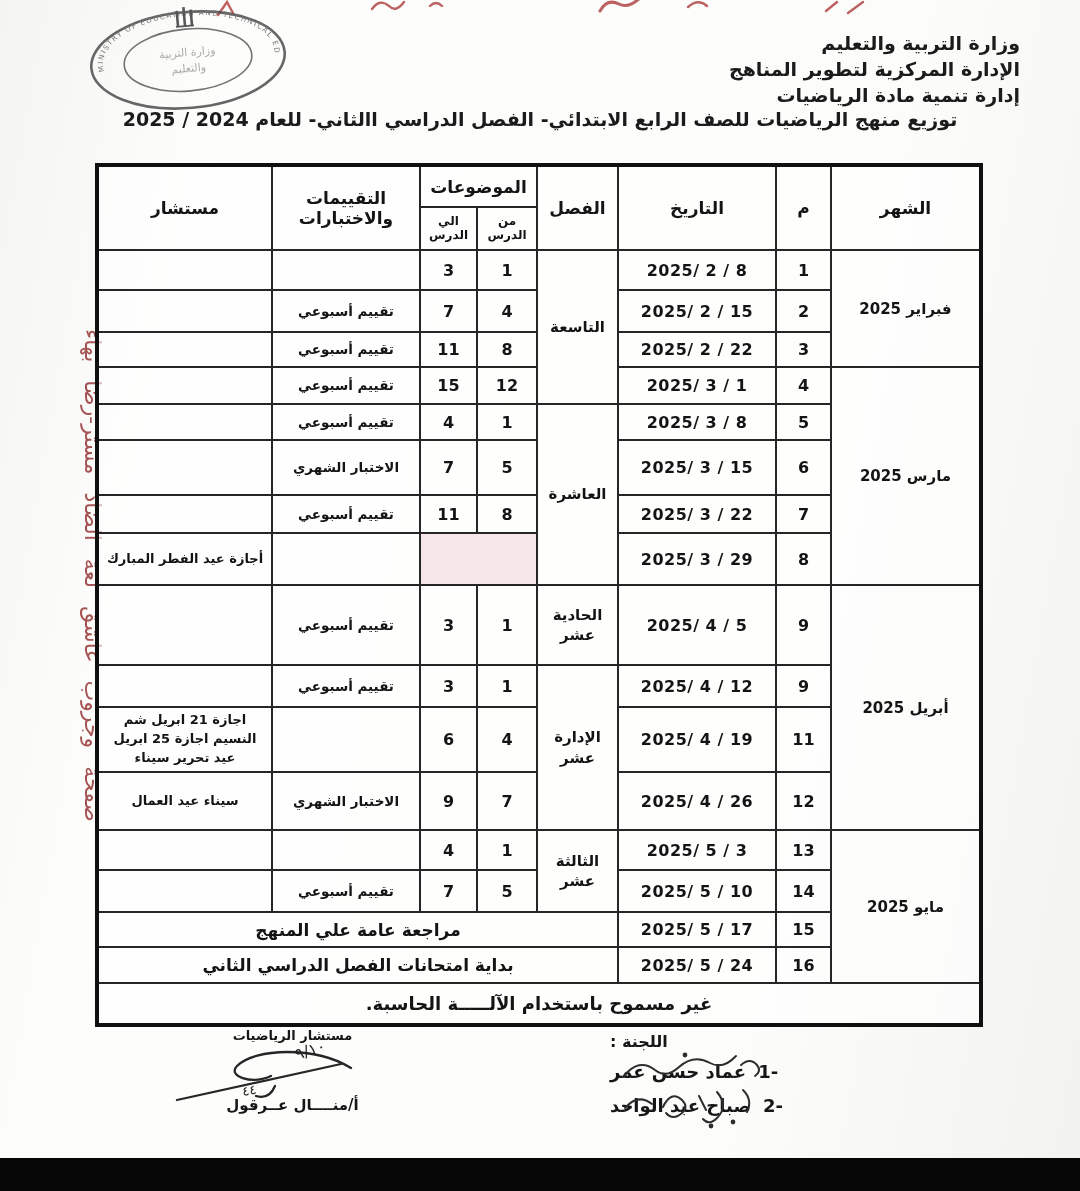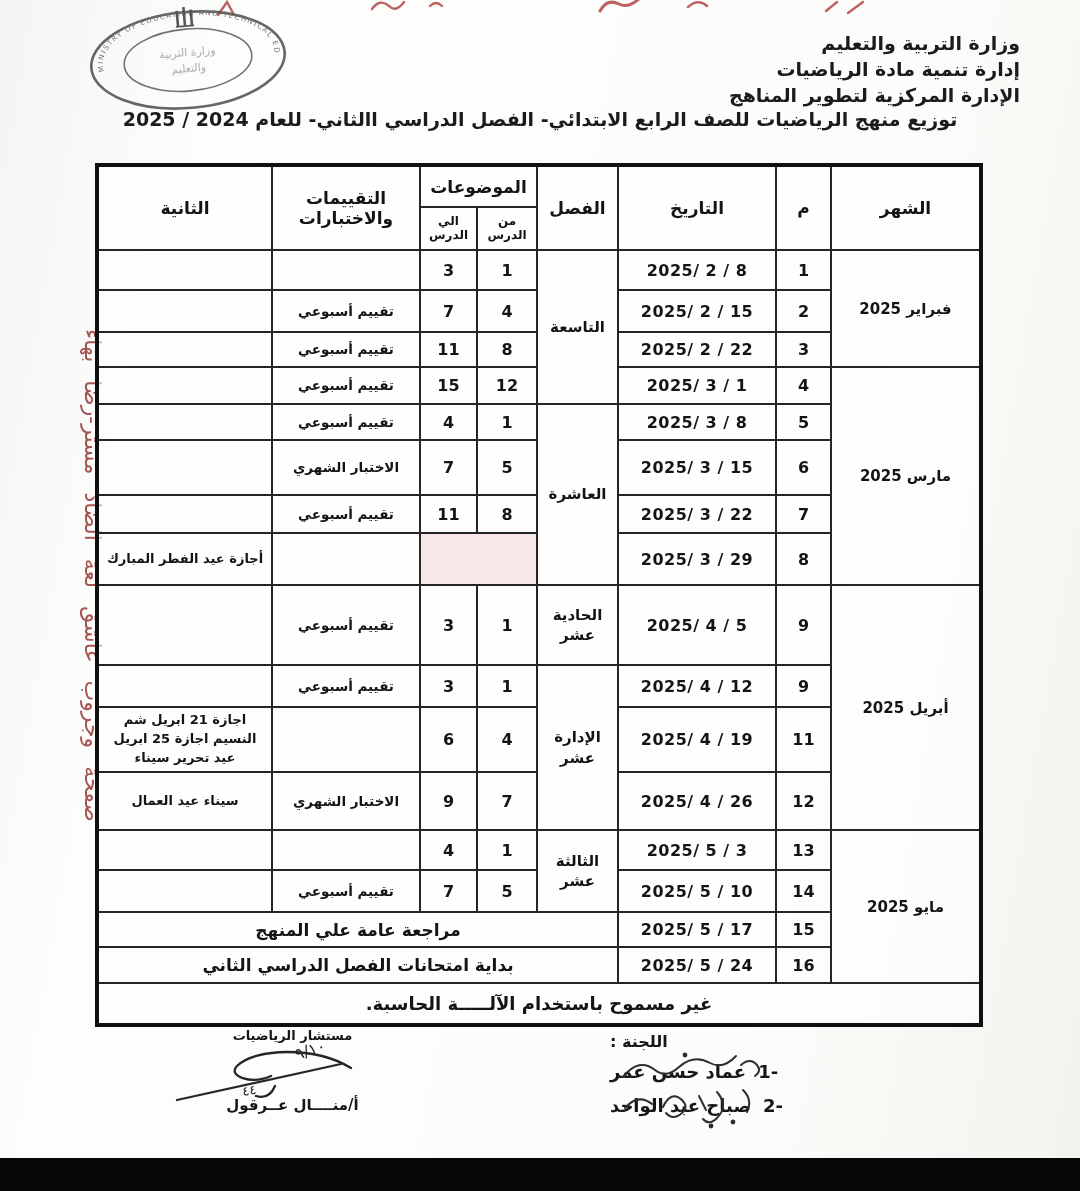--- a/index.html
+++ b/index.html
@@ -88,22 +88,22 @@
             <path d="M102 3 v19"></path>
             <path d="M109 6 v16"></path>
           <path d="M93 22 h18" stroke-width="1.8"></path>
         </g>
       </g>
     </svg>
   </div>
 
   <div class="org-block">
     <div class="org-line">وزارة التربية والتعليم</div>
+    <div class="org-line">الإدارة المركزية لتطوير المناهج</div>
     <div class="org-line">إدارة تنمية مادة الرياضيات</div>
-    <div class="org-line">الإدارة المركزية لتطوير المناهج</div>
   </div>
 
   <div class="doc-title">توزيع منهج الرياضيات للصف الرابع الابتدائي- الفصل الدراسي االثاني- للعام 2024 / 2025</div>
 
   <div class="side-watermark">صفحة وجروب عاشق لغة الضاد مستر-رضا بهاء</div>
 
   <table class="sched">
     <colgroup>
       <col style="width:150px">
         <col style="width:55px">
@@ -116,21 +116,21 @@
     </colgroup>
     <tbody>
 
     <tr style="height:42px">
       <td rowspan="2" class="hcell">الشهر</td>
       <td rowspan="2" class="hcell">م</td>
       <td rowspan="2" class="hcell">التاريخ</td>
       <td rowspan="2" class="hcell">الفصل</td>
       <td colspan="2" class="hcell">الموضوعات</td>
       <td rowspan="2" class="hcell">التقييمات والاختبارات</td>
-      <td rowspan="2" class="hcell">الثانية</td>
+      <td rowspan="2" class="hcell">مستشار</td>
     </tr>
     <tr style="height:43px">
       <td class="hsub">من الدرس</td>
       <td class="hsub">الي الدرس</td>
     </tr>
 
     <tr style="height:40px">
       <td rowspan="3" class="month-cell">فبراير 2025</td>
       <td class="num-cell">1</td>
       <td class="date-cell">2025/ 2 / 8</td>

